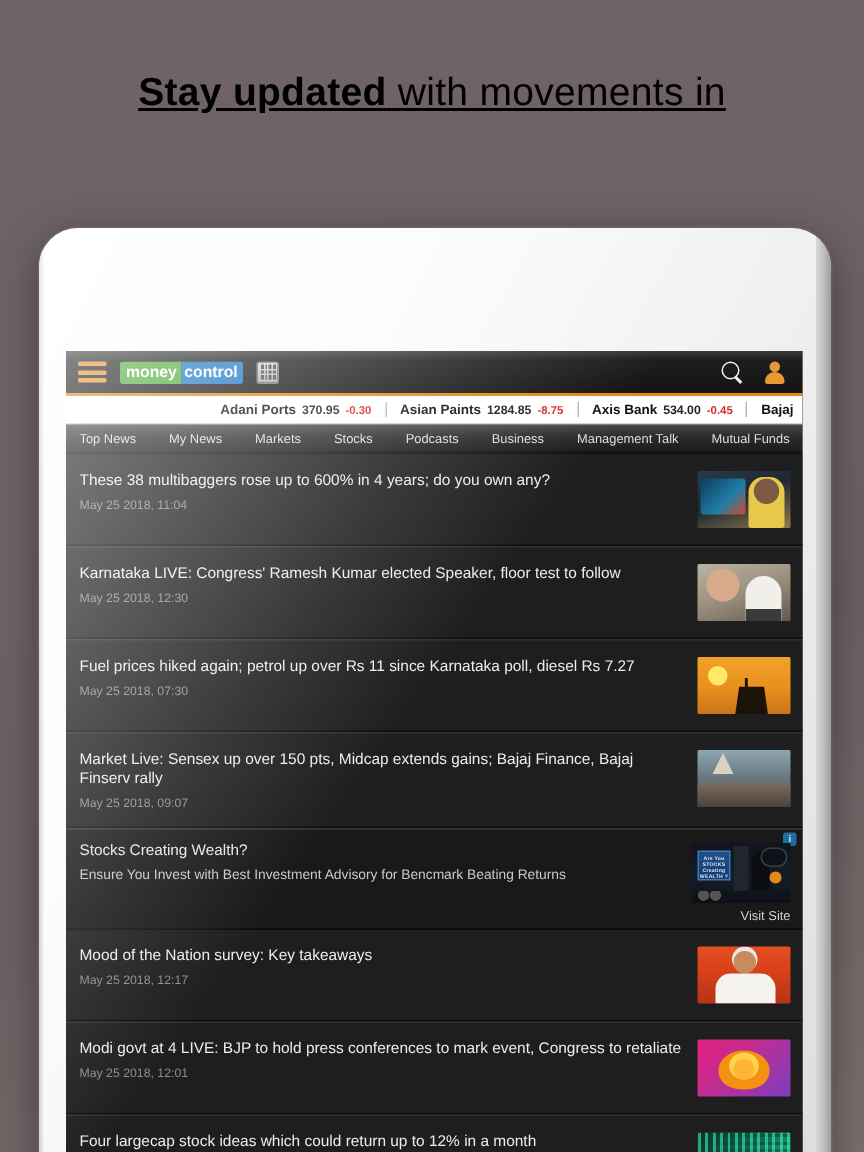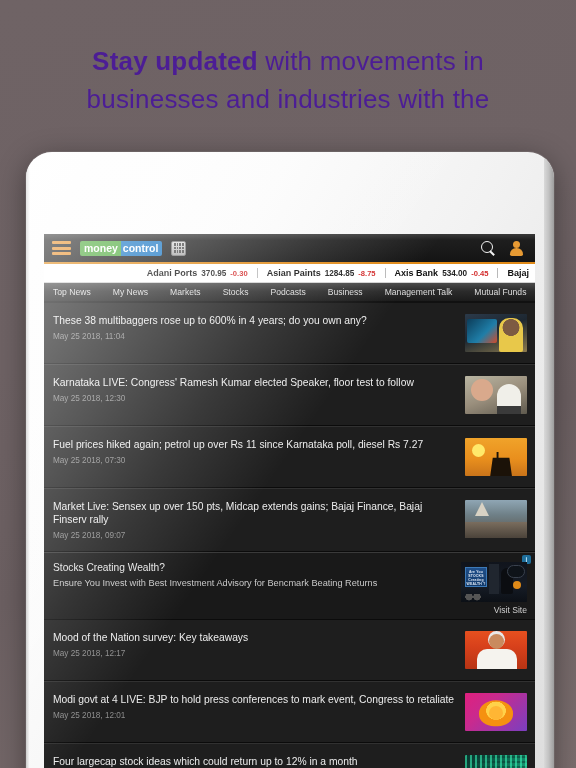--- a/index.html
+++ b/index.html
@@ -10,25 +10,26 @@
   }
   body {
     background: linear-gradient(160deg, #6f6365 0%, #6e6264 38%, #6b5f61 62%, #7a6d6d 100%);
     position: relative;
   }
   
   .promo {
     position: absolute;
     top: 42px; left: 0; width: 576px;
     text-align: center;
-    color: #4c1d95;
+    color: #000000;
     font-size: 26px;
     line-height: 38px;
     letter-spacing: 0.2px;
     padding: 0 24px;
+    text-decoration: underline;
   }
   .promo b { font-weight: 700; }
   .promo span.light { font-weight: 400; }
 
   
   .tablet {
     position: absolute;
     left: 26px;
     top: 152px;
     width: 528px;
@@ -200,21 +201,20 @@
     width: 9px; height: 9px; border-radius: 2px;
     background: #1f6f9c; color: #bfe9ff; font-size: 6.5px;
     line-height: 9px; text-align: center; font-weight: 700;
   }
 </style>
 </head>
 <body>
 
 <div class="promo">
   <div><b>Stay updated</b><span class="light"> with movements in</span></div>
-  <div class="light">businesses and industries with the</div>
 </div>
 
 <div class="tablet">
   <div class="bezel-edge-left"></div>
   <div class="bezel-edge-right"></div>
 
   <div class="screen">
 
     <div class="app-header">
       <div class="hamburger">

